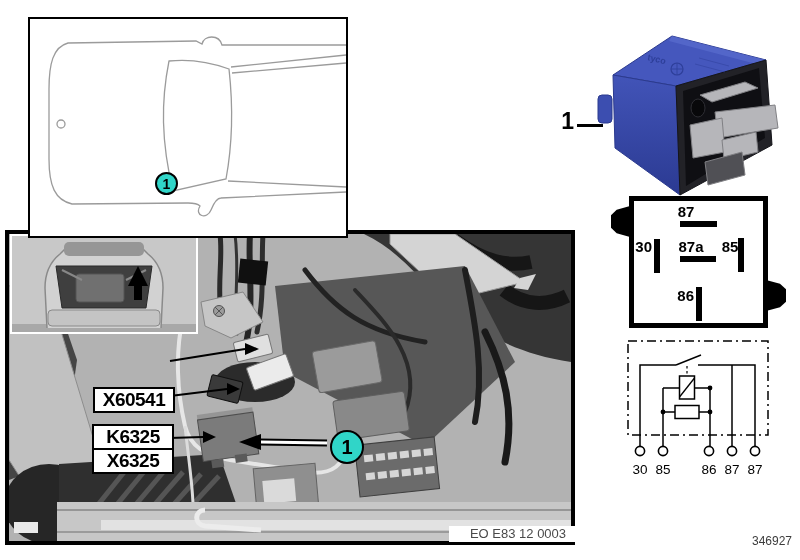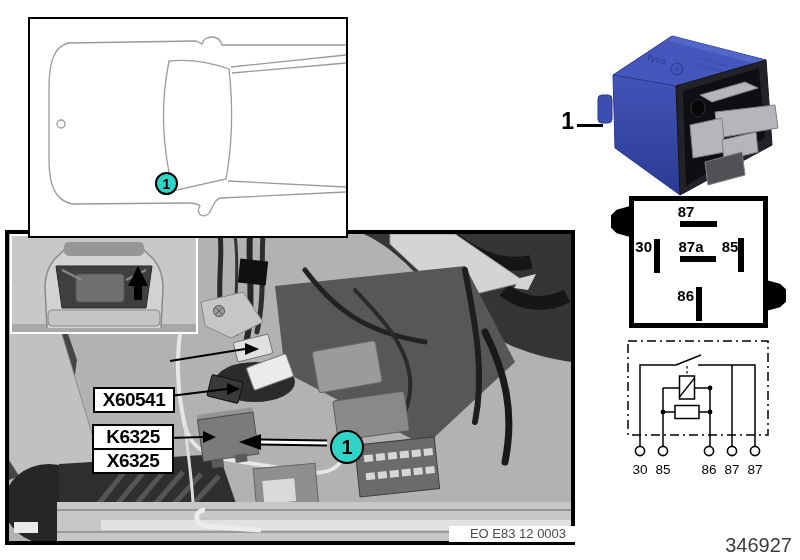--- a/index.html
+++ b/index.html
@@ -40,21 +40,21 @@
            border:5px solid #000;background:#fff;box-sizing:border-box;z-index:2;}
   .pin-box svg{display:block;width:100%;height:100%;}
   .pin-tab{position:absolute;background:#000;z-index:1;}
   .pin-tab-left{left:611px;top:206px;width:19px;height:31px;
      clip-path:polygon(100% 0,100% 100%,30% 88%,0 70%,0 30%,30% 12%);}
   .pin-tab-right{left:766px;top:280px;width:20px;height:31px;
      clip-path:polygon(0 0,0 100%,70% 88%,100% 70%,100% 30%,70% 12%);}
   
   .schematic-svg{position:absolute;left:620px;top:338px;width:180px;height:150px;z-index:2;}
   
-  .footer-num{position:absolute;left:700px;top:534px;width:92px;font-size:20px;
+  .footer-num{position:absolute;left:700px;top:534px;width:92px;font-size:12px;
               text-align:right;color:#3c3c3c;z-index:3;}
   text{font-family:"Liberation Sans",sans-serif;}
 </style>
 </head>
 <body>
 
 <div class="canvas">
 
   <div class="photo-frame">
     <svg viewBox="0 0 562 307" preserveAspectRatio="none">

